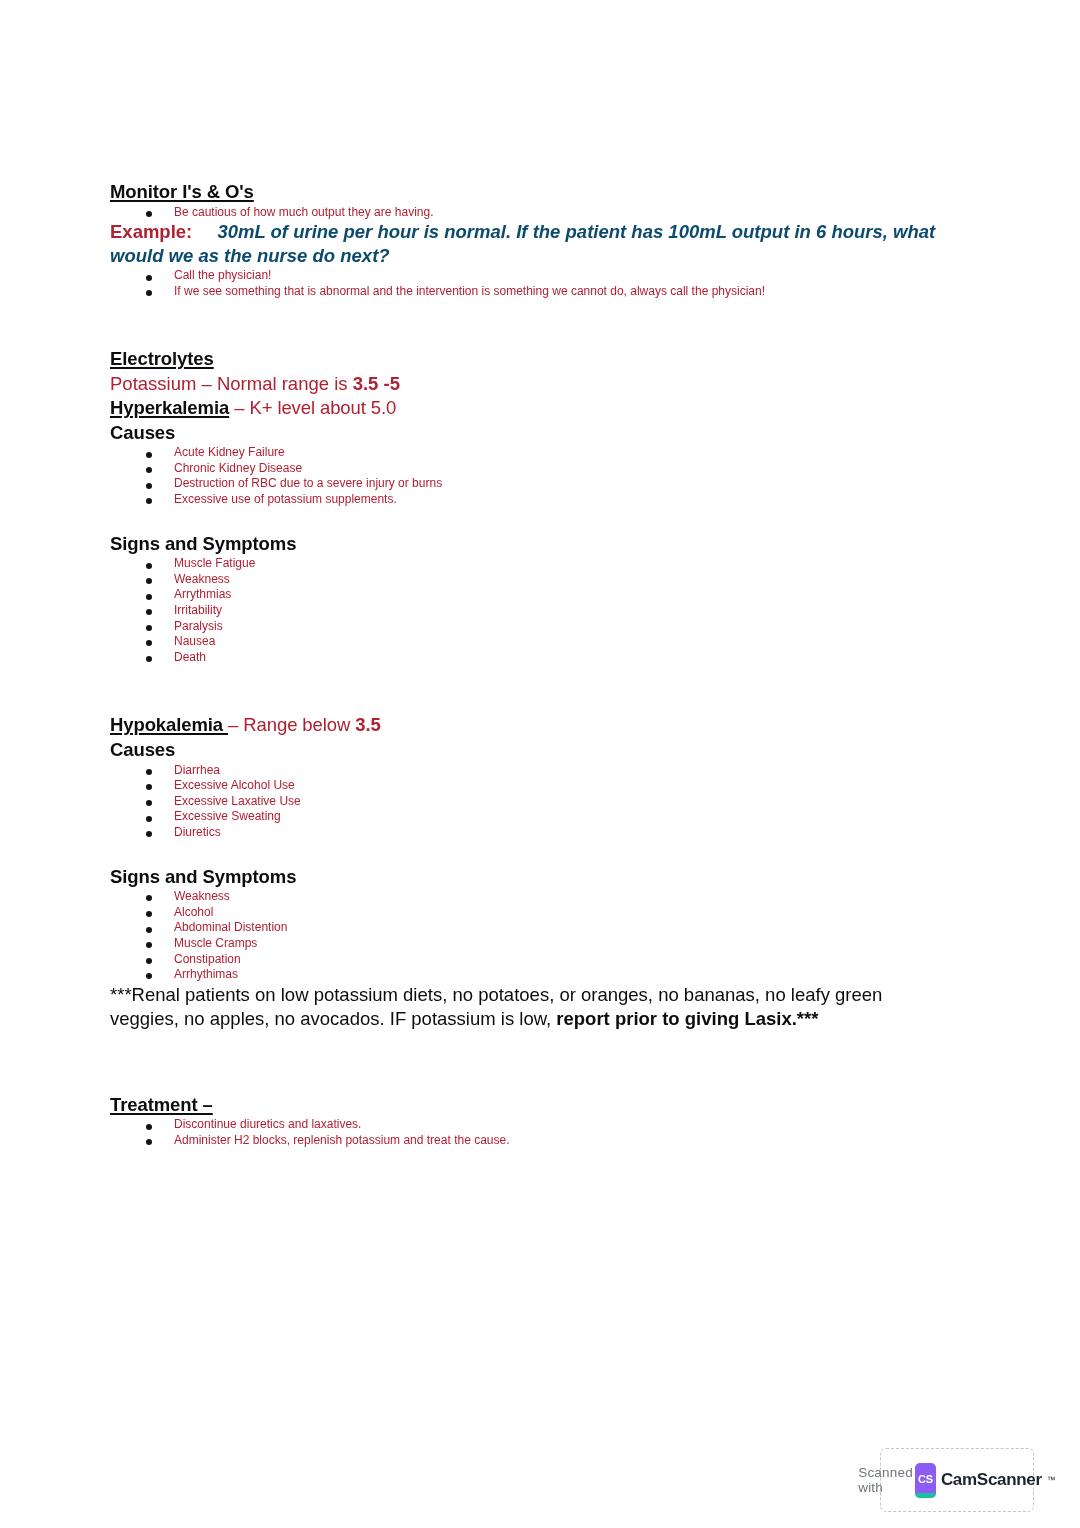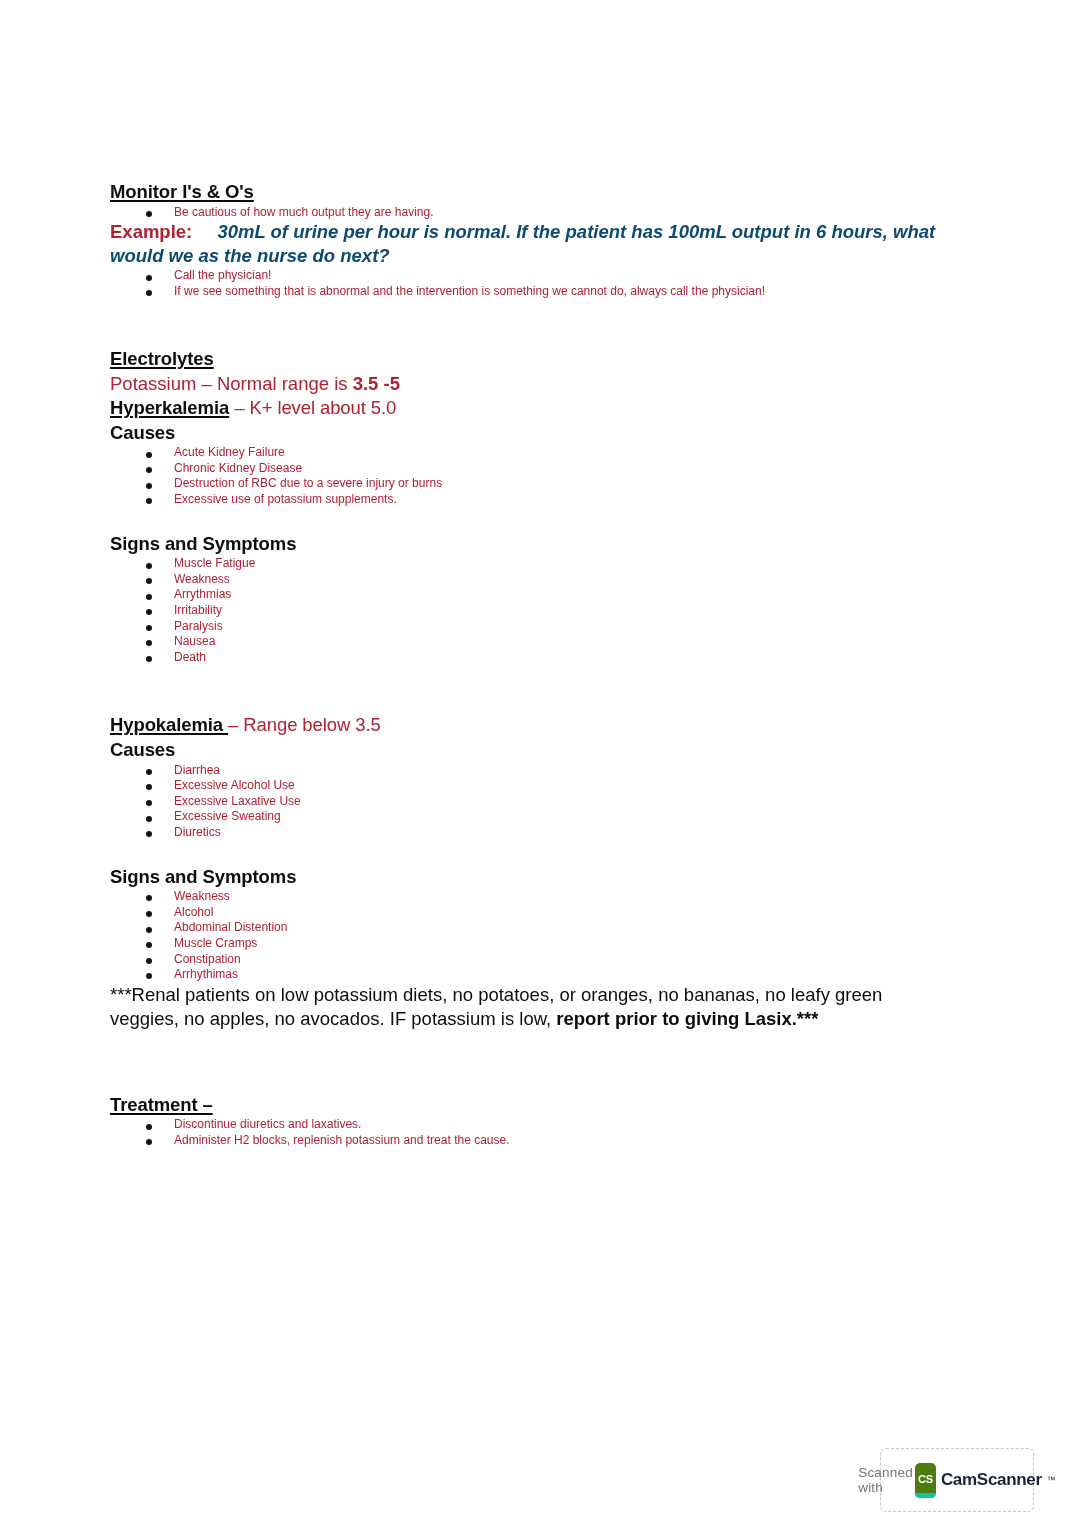--- a/index.html
+++ b/index.html
@@ -36,21 +36,21 @@
     line-height: 1.33;
     letter-spacing: -0.1px;
   }
   .h-blk .u {
     text-decoration: underline;
     text-underline-offset: 2px;
     text-decoration-thickness: 1.6px;
   }
   .h-blk .red {
     color: #b02132;
-    font-weight: normal;
+    font-weight: bold;
   }
   .h-blk .red-reg {
     color: #b02132;
     font-weight: normal;
   }
 
   .para {
     font-size: 18.5px;
     line-height: 1.30;
     color: #0d0d0d;
@@ -130,21 +130,21 @@
   .watermark .brand-row {
     display: flex;
     align-items: center;
     gap: 5px;
   }
   .cs-badge {
     position: relative;
     width: 21px;
     height: 35px;
     border-radius: 5px;
-    background: #4d7c0f;
+    background: #8b5cf6;
     overflow: hidden;
     display: flex;
     align-items: center;
     justify-content: center;
     text-align: center;
   }
   .cs-badge .cs-text {
     font-size: 11px;
     font-weight: bold;
     color: #ffffff;

